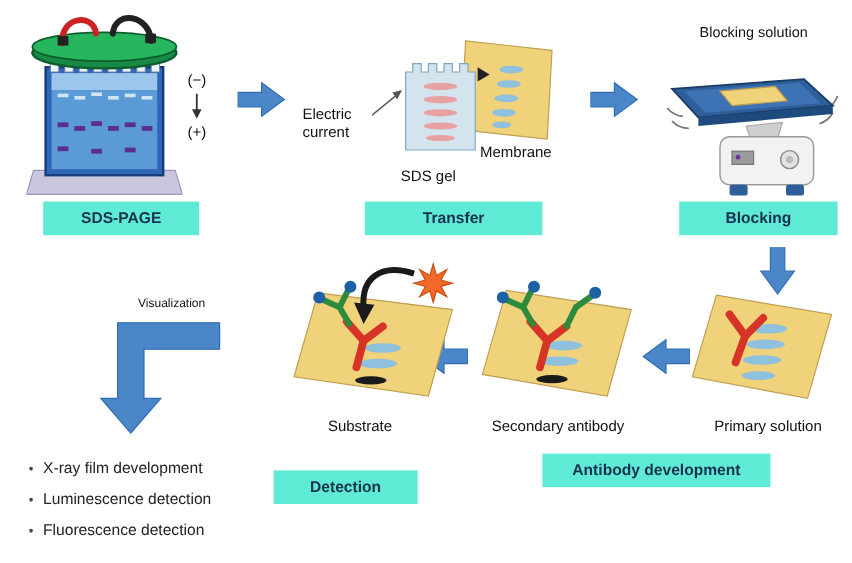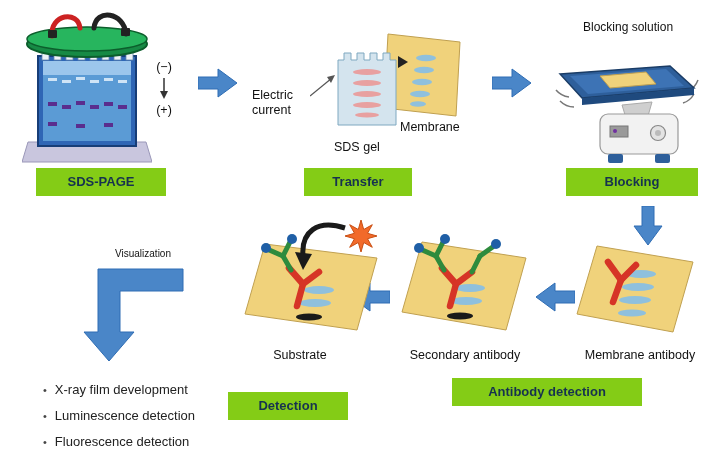--- a/index.html
+++ b/index.html
@@ -2,21 +2,21 @@
 <html><head>
 <meta charset="utf-8">
 <style>
   html,body{margin:0;padding:0;background:#fff;}
   #canvas{
     position:relative;width:710px;height:469px;background:#ffffff;overflow:hidden;
     font-family:"Liberation Sans", sans-serif;color:#111;
   }
   .abs{position:absolute;}
   .step-box{
-    background:#84cc16;color:#16324f;font-weight:bold;font-size:13px;
+    background:#5eead4;color:#16324f;font-weight:bold;font-size:13px;
     height:28px;line-height:28px;text-align:center;
   }
   .ann{font-size:12.5px;color:#111;line-height:1.2;}
   .center{text-align:center;}
   .bullet-list{list-style:none;margin:0;padding:0;}
   .bullet-list li{font-size:13px;color:#222;margin-bottom:11px;}
   .bullet-list .dot{margin-right:8px;font-size:11px;color:#444;}
   svg{display:block;}
 </style>
 </head>
@@ -132,42 +132,42 @@
     <rect x="48" y="76" width="78" height="40" rx="8" fill="#f2f2f2" stroke="#999" stroke-width="1.2"></rect>
     <rect x="58" y="88" width="18" height="11" fill="#9a9a9a" stroke="#777" stroke-width="1"></rect>
     <circle cx="63" cy="93" r="2" fill="#7030a0"></circle>
     <circle cx="106" cy="95" r="7.5" fill="#e3e3e3" stroke="#888" stroke-width="1.2"></circle>
     <circle cx="106" cy="95" r="3" fill="#bbb"></circle>
     <rect x="56" y="116" width="15" height="9" rx="2" fill="#2e5f9b"></rect>
     <rect x="103" y="116" width="15" height="9" rx="2" fill="#2e5f9b"></rect>
   </svg>
 
   <div class="abs step-box" style="left:36px;top:168px;width:130px;">SDS-PAGE</div>
-  <div class="abs step-box" style="left:304px;top:168px;width:108px;">Transfer</div>
+  <div class="abs step-box" style="left:304px;top:168px;width:148px;">Transfer</div>
   <div class="abs step-box" style="left:566px;top:168px;width:132px;">Blocking</div>
 
   <svg class="abs" style="left:633px;top:206px;" width="30" height="40" viewBox="0 0 30 40">
     <polygon points="9,0 9,20 1,20 15,39 29,20 21,20 21,0" fill="#4a86c8" stroke="#2f6db4" stroke-width="1"></polygon>
   </svg>
 
   <svg class="abs" style="left:575px;top:240px;" width="125" height="105" viewBox="0 0 125 105">
     <polygon points="22,6 118,22 98,92 2,74" fill="#f0d27b" stroke="#c0a050" stroke-width="1"></polygon>
     <g fill="#8fc0dd">
       <ellipse cx="66" cy="34" rx="15" ry="4"></ellipse>
         <ellipse cx="63" cy="47" rx="16" ry="4"></ellipse>
       <ellipse cx="60" cy="60" rx="16" ry="4"></ellipse>
         <ellipse cx="57" cy="73" rx="14" ry="3.6"></ellipse>
     </g>
     <g fill="none" stroke="#d63426" stroke-width="6.5" stroke-linecap="round">
       <path d="M38,62 L46,40"></path>
         <path d="M46,40 L33,22"></path>
         <path d="M46,40 L61,25"></path>
     </g>
   </svg>
-  <span class="abs ann center" style="left:575px;top:348px;width:130px;">Membrane antibody</span>
+  <span class="abs ann center" style="left:575px;top:348px;width:130px;">Primary solution</span>
 
   <svg class="abs" style="left:535px;top:282px;" width="40" height="30" viewBox="0 0 40 30">
     <polygon points="40,9 20,9 20,1 1,15 20,29 20,21 40,21" fill="#4a86c8" stroke="#2f6db4" stroke-width="1"></polygon>
   </svg>
 
   <svg class="abs" style="left:398px;top:232px;" width="135" height="112" viewBox="0 0 135 112">
     <polygon points="24,10 128,26 108,98 4,80" fill="#f0d27b" stroke="#c0a050" stroke-width="1"></polygon>
     <g fill="#8fc0dd">
       <ellipse cx="72" cy="56" rx="15" ry="4"></ellipse>
         <ellipse cx="68" cy="69" rx="16" ry="4"></ellipse>
@@ -227,23 +227,23 @@
     </g>
   </svg>
   <span class="abs ann center" style="left:245px;top:348px;width:110px;">Substrate</span>
 
   <span class="abs ann center" style="left:98px;top:248px;width:90px;font-size:10px;">Visualization</span>
   <svg class="abs" style="left:78px;top:266px;" width="110" height="100" viewBox="0 0 110 100">
     <polygon points="105,3 20,3 20,66 6,66 31,95 56,66 42,66 42,25 105,25" fill="#4a86c8" stroke="#2f6db4" stroke-width="1"></polygon>
   </svg>
 
   <div class="abs step-box" style="left:228px;top:392px;width:120px;">Detection</div>
-  <div class="abs step-box" style="left:452px;top:378px;width:190px;">Antibody detection</div>
-
-  <ul class="abs bullet-list" style="left:24px;top:382px;margin-left:19px;">
+  <div class="abs step-box" style="left:452px;top:378px;width:190px;">Antibody development</div>
+
+  <ul class="abs bullet-list" style="left:24px;top:382px;">
     <li>
       <span class="dot">•</span><span>X-ray film development</span>
     </li>
     <li>
       <span class="dot">•</span><span>Luminescence detection</span>
     </li>
     <li>
       <span class="dot">•</span><span>Fluorescence detection</span>
     </li>
   </ul>

